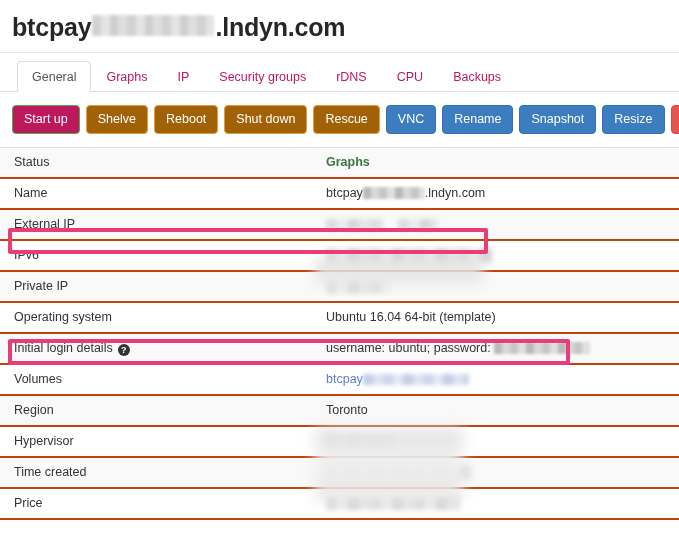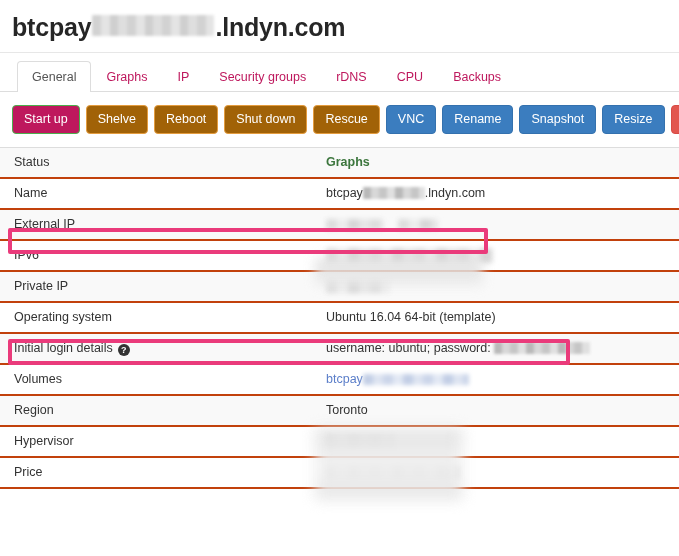--- a/index.html
+++ b/index.html
@@ -268,20 +268,26 @@
       <td class="value">Toronto</td>
     </tr>
 
     <tr>
       <td class="label">Hypervisor</td>
       <td class="value">
         <span class="redact soft" style="width:68px;height:13px;"></span>
       </td>
     </tr>
 
+    <tr class="striped">
+      <td class="label">Time created</td>
+      <td class="value">
+        <span class="redact soft" style="width:146px;height:14px;"></span>
+      </td>
+    </tr>
 
     <tr>
       <td class="label">Price</td>
       <td class="value">
         <span class="redact soft" style="width:134px;height:14px;"></span>
       </td>
     </tr>
   </tbody>
 </table>
 

